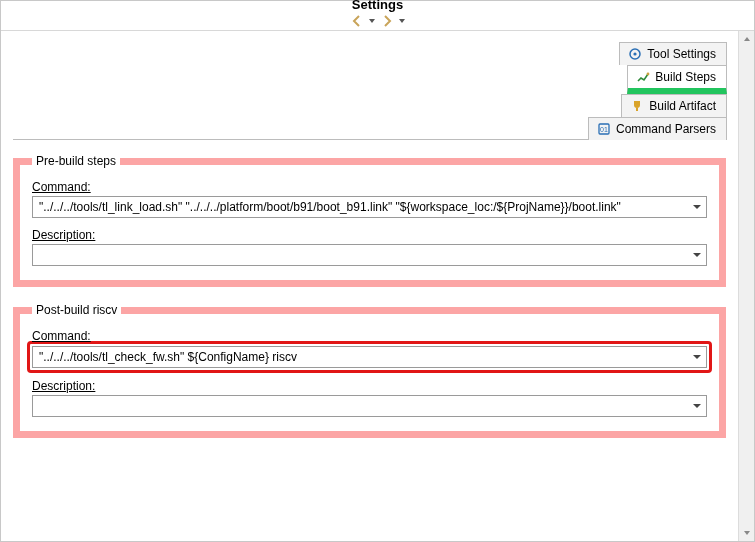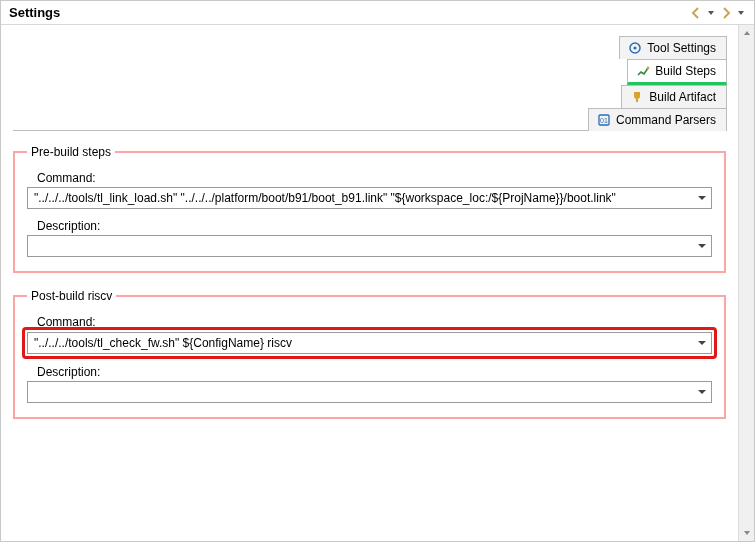--- a/index.html
+++ b/index.html
@@ -16,25 +16,26 @@
   .window {
     border: 1px solid #c8c8c8;
     width: 755px;
     height: 542px;
     display: flex;
     flex-direction: column;
   }
   .titlebar {
     display: flex;
     align-items: center;
-    justify-content: space-between;
-    height: 24px;
+    justify-content: flex-end;
+    height: 30px;
     padding: 0 8px;
     border-bottom: 1px solid #d8d8d8;
     background: #fff;
+    flex-direction: column;
   }
   .titlebar .title {
     font-weight: bold;
     font-size: 13px;
   }
   .nav-arrows {
     display: flex;
     align-items: center;
     gap: 2px;
   }
@@ -85,35 +86,36 @@
     border-bottom: none;
     background: #f3f3f3;
     margin-right: -1px;
     cursor: pointer;
     position: relative;
     top: 1px;
   }
   .tab.active {
     background: #fff;
     top: 1px;
-    border-bottom: 3px solid #22c55e;
+    border-bottom: 6px solid #22c55e;
     z-index: 2;
   }
   .tab .ticon { width:14px; height:14px; display:flex; align-items:center; justify-content:center; }
   fieldset.group {
-    border: 2px solid #fca5a5;
+    border: 7px solid #fca5a5;
     margin: 0 0 16px 0;
     padding: 10px 12px 14px 12px;
   }
   fieldset.group legend {
     padding: 0 4px;
     color:#000;
   }
   .field-label {
-    margin: 2px 0 2px 10px;
+    margin: 2px 0 2px 0;
+    text-decoration: underline;
   }
   .combo {
     display: flex;
     align-items: stretch;
     border: 1px solid #9a9a9a;
     height: 22px;
     background: #fff;
   }
   .combo input {
     flex: 1;

